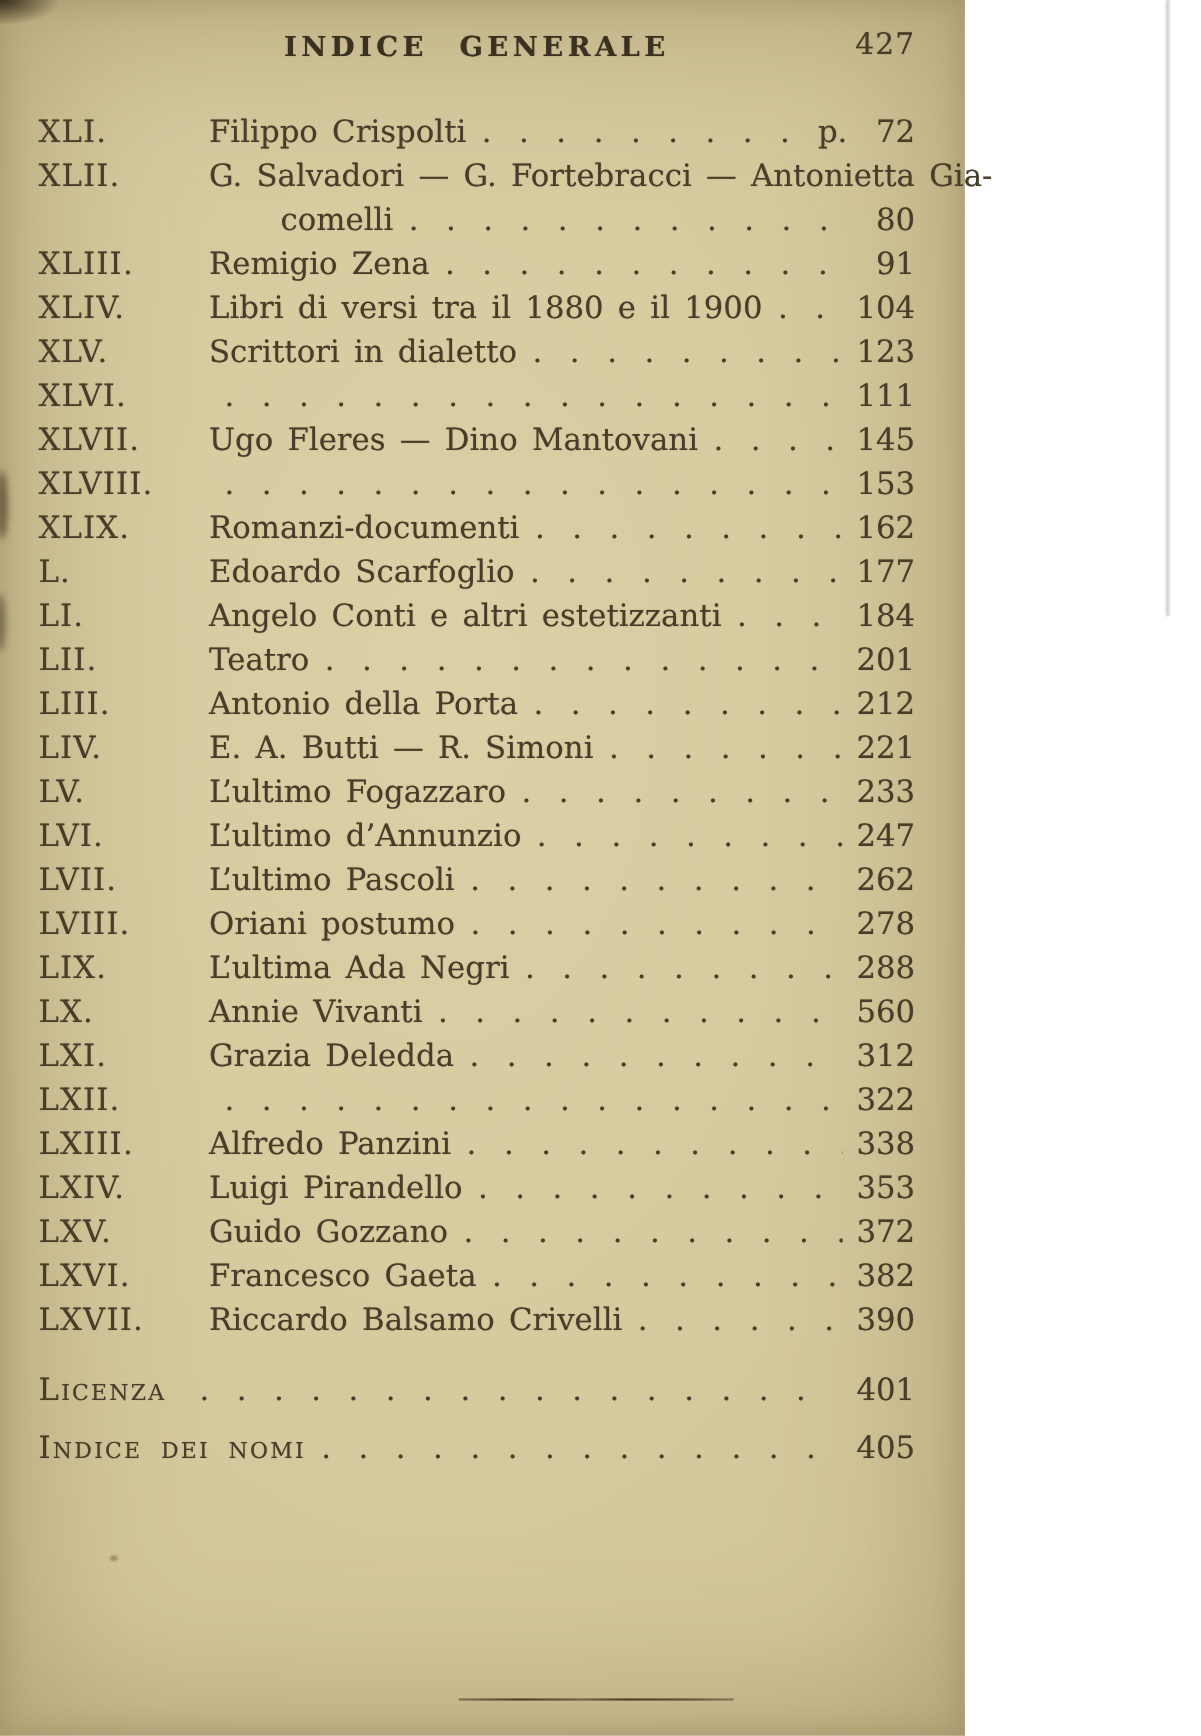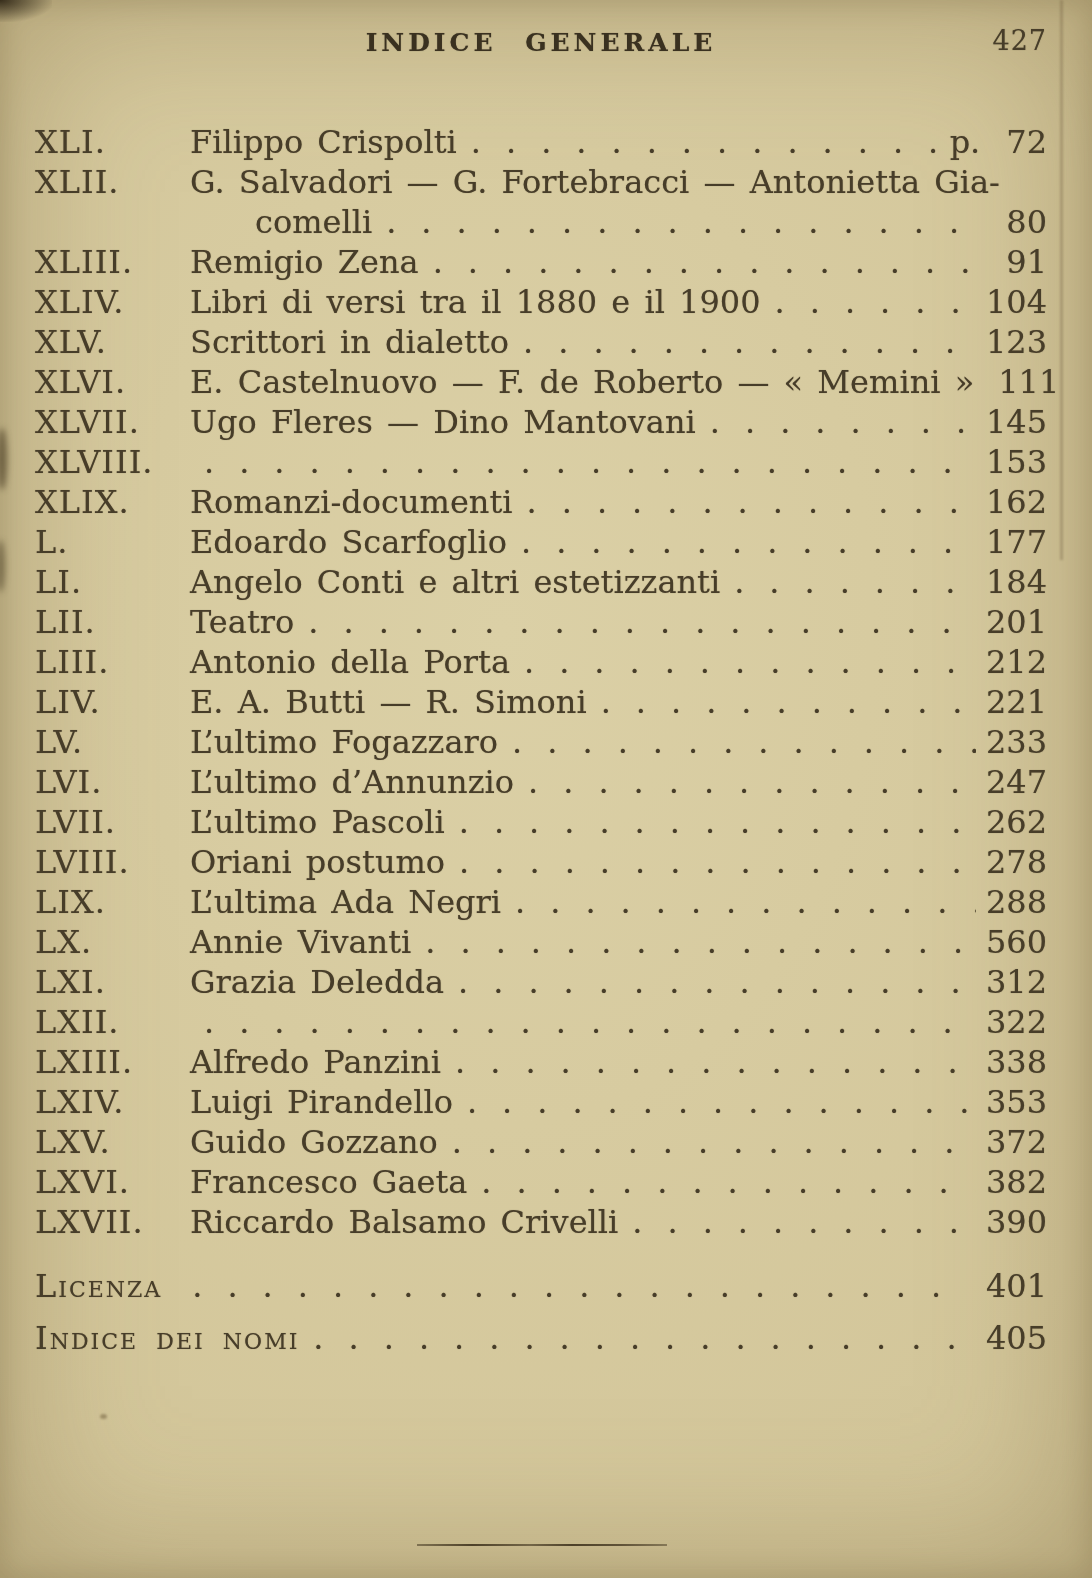--- a/index.html
+++ b/index.html
@@ -10,21 +10,21 @@
     --ink-dark: #3a3120;
   }
   * { margin: 0; padding: 0; box-sizing: border-box; }
   html, body {
     width: 1092px; height: 1578px;
     overflow: hidden;
     font-family: "DejaVu Serif", "Liberation Serif", serif;
   }
   .page {
     position: relative;
-    width: 1092px; height: 1578px;
+    width: 877px; height: 1578px;
     background:
       radial-gradient(ellipse 130% 120% at 46% 40%,
         var(--paper-light) 0%, var(--paper) 52%, #cabd90 80%, var(--paper-dark) 100%);
     box-shadow:
       inset 0 0 140px 24px rgba(122, 103, 60, 0.34),
       inset 0 0 26px 4px rgba(96, 78, 42, 0.22);
     color: var(--ink);
   }
   .content {
     position: absolute;
@@ -48,22 +48,22 @@
   }
   .header-page {
     position: absolute;
     right: 0; top: -2px;
     font-size: 27px;
     letter-spacing: 1px;
     text-shadow: 0 0 1px rgba(58, 49, 32, 0.5);
   }
   
   .toc-list {
-    margin-top: 60px;
-    font-size: 32px;
+    margin-top: 38px;
+    font-size: 28px;
   }
   .toc-row {
     display: flex;
     line-height: 40px;
     height: 40px;
     white-space: nowrap;
     text-shadow: 0 0 1px rgba(64, 54, 34, 0.45);
   }
   .numeral {
     width: 155px;
@@ -189,21 +189,20 @@
     <span class="pagecol"><span class="pagenum">104</span></span>
   </div>
         <div class="toc-row">
     <span class="numeral">XLV.</span>
     <span class="title">Scrittori in dialetto</span>
     <span class="dots">....................................</span>
     <span class="pagecol"><span class="pagenum">123</span></span>
   </div>
         <div class="toc-row">
     <span class="numeral">XLVI.</span>
-    <span class="title">E. Castelnuovo — F. de Roberto — « Memini »</span>
     <span class="dots">....................................</span>
     <span class="pagecol"><span class="pagenum">111</span></span>
   </div>
         <div class="toc-row">
     <span class="numeral">XLVII.</span>
     <span class="title">Ugo Fleres — Dino Mantovani</span>
     <span class="dots">....................................</span>
     <span class="pagecol"><span class="pagenum">145</span></span>
   </div>
         <div class="toc-row">

